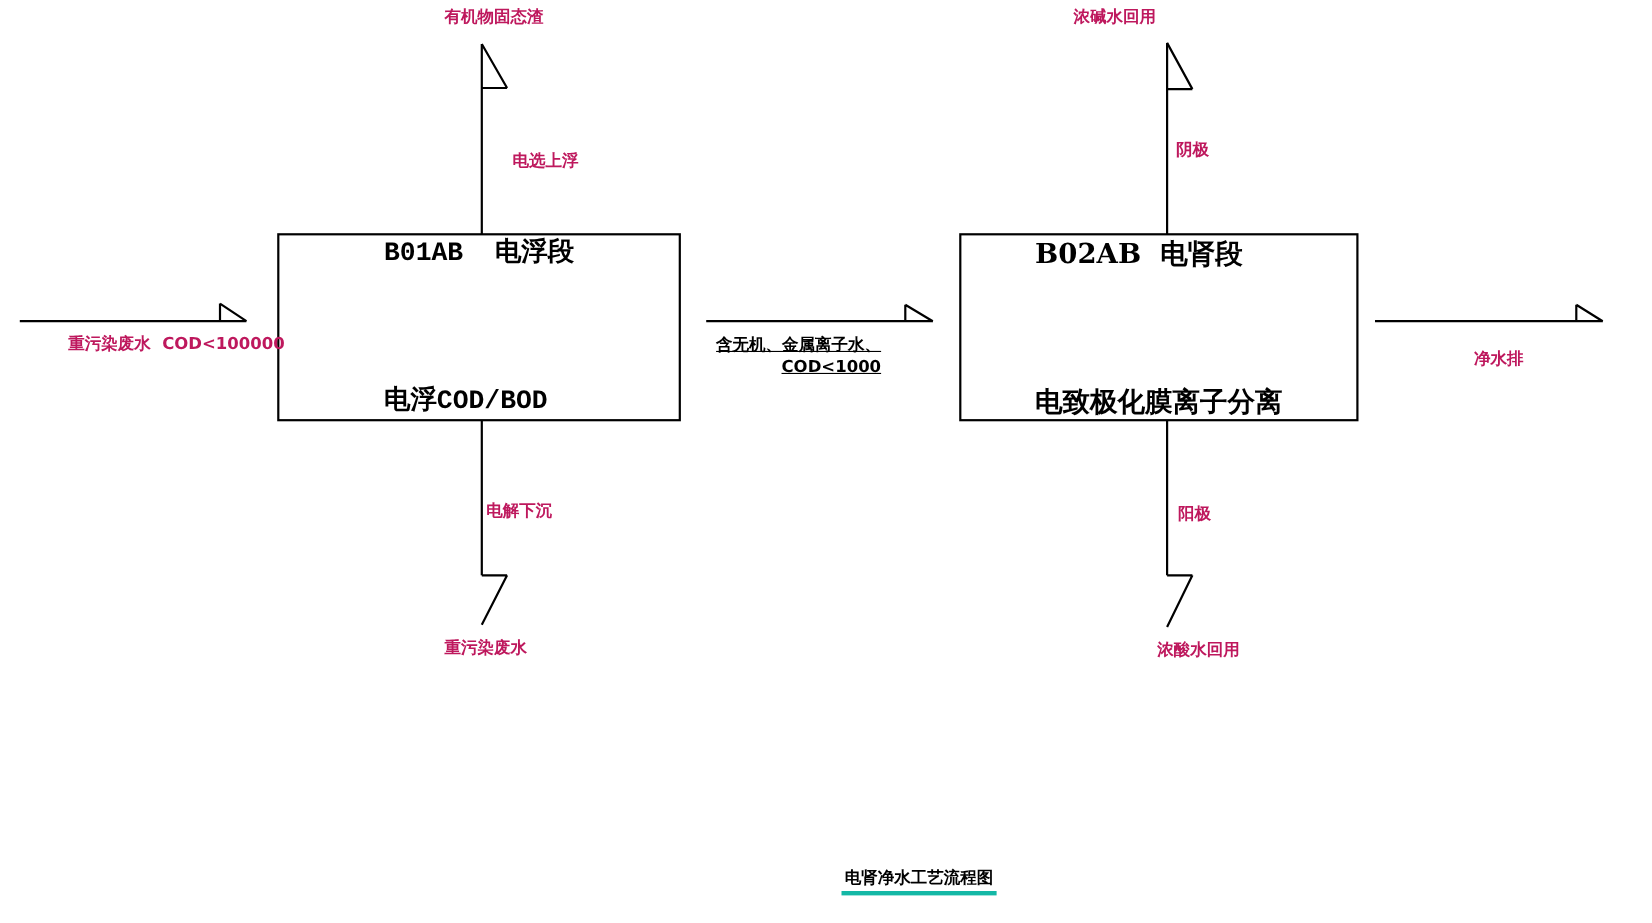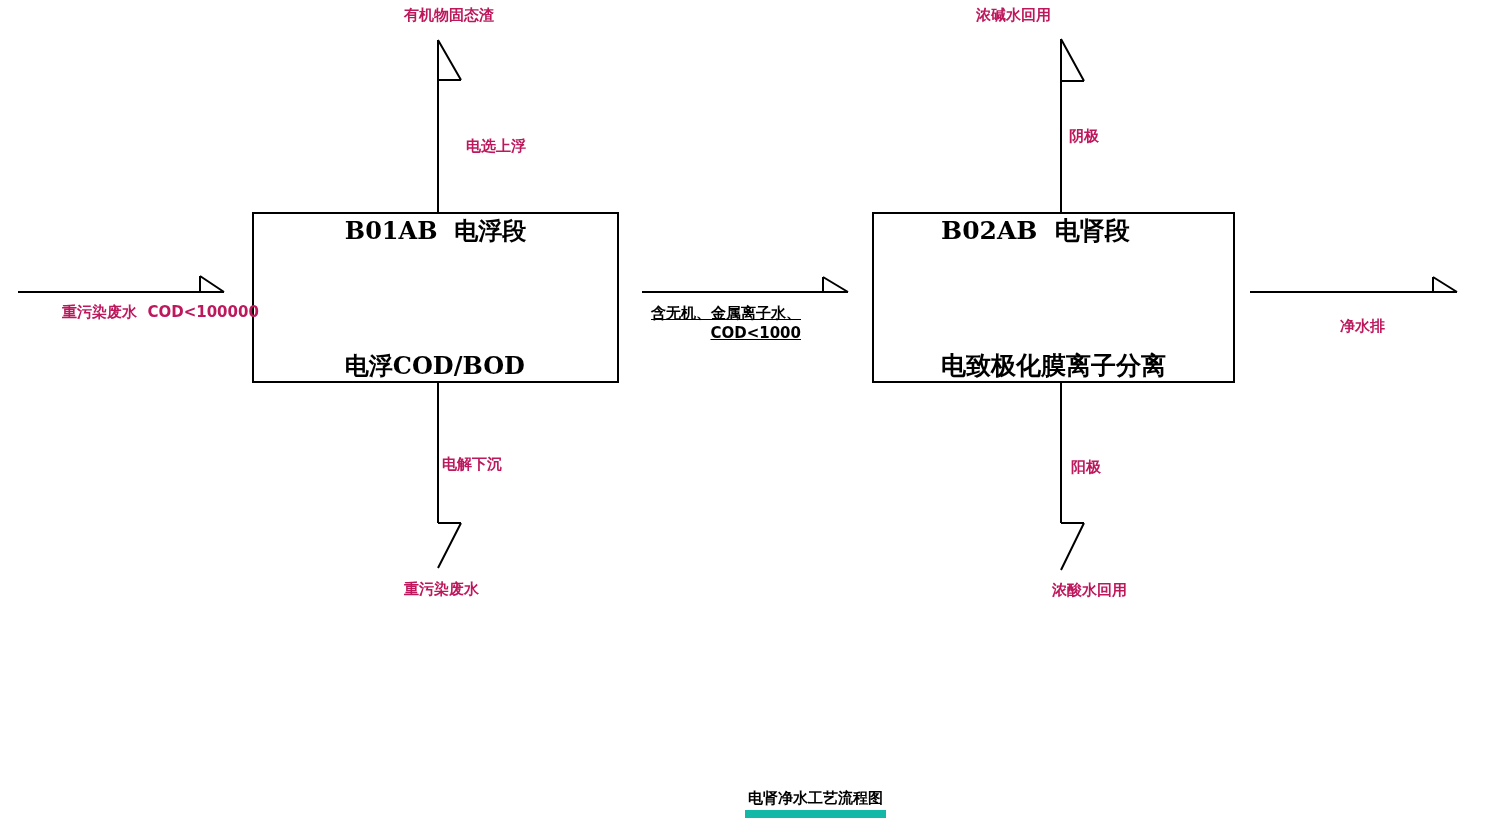--- a/index.html
+++ b/index.html
@@ -18,21 +18,21 @@
   .two-line .l1 { white-space:pre; }
   .two-line .l2 { white-space:pre; text-align:right; }
   .box-text {
     position:absolute; display:flex; align-items:center; justify-content:center;
     font-family:"DejaVu Serif","Liberation Serif",serif;
     font-weight:bold; font-size:24px; color:#000;
   }
   .box-text .inner { white-space:pre; line-height:45px; text-align:left; }
   .diagram-title {
     position:absolute; font-size:15px; font-weight:bold; color:#000;
-    border-bottom:8px solid #14b8a6; padding:0 3px 2px 3px; white-space:pre;
+    border-bottom:4px solid #14b8a6; padding:0 3px 2px 3px; white-space:pre;margin-left:20px;
   }
 </style>
 </head>
 <body>
 
 <div class="canvas">
 
   <svg class="lines" width="1502" height="839" viewBox="0 0 1502 839" fill="none" stroke="#000000" stroke-width="2">
 
     <rect x="253" y="213" width="365" height="169"></rect>
@@ -67,21 +67,21 @@
       <path d="M1061 39 V213"></path>
       <path d="M1061 39 L1084 81 M1061 81 H1084"></path>
     </g>
 
     <g>
       <path d="M1061 382 V523"></path>
       <path d="M1061 523 H1084 M1084 523 L1061 570"></path>
     </g>
   </svg>
 
-  <div class="box-text" style="left:253px; top:213px; width:365px; height:169px;">
+  <div class="box-text" style="left:253px; top:213px; width:365px; height:169px;font-family:Liberation Mono, monospace;">
     <div class="inner">
       <div>B01AB  电浮段</div>
       <div>电浮COD/BOD</div>
     </div>
   </div>
 
   <div class="box-text" style="left:873px; top:213px; width:361px; height:169px; font-size:25px;">
     <div class="inner">
       <div>B02AB  电肾段</div>
       <div>电致极化膜离子分离</div>

